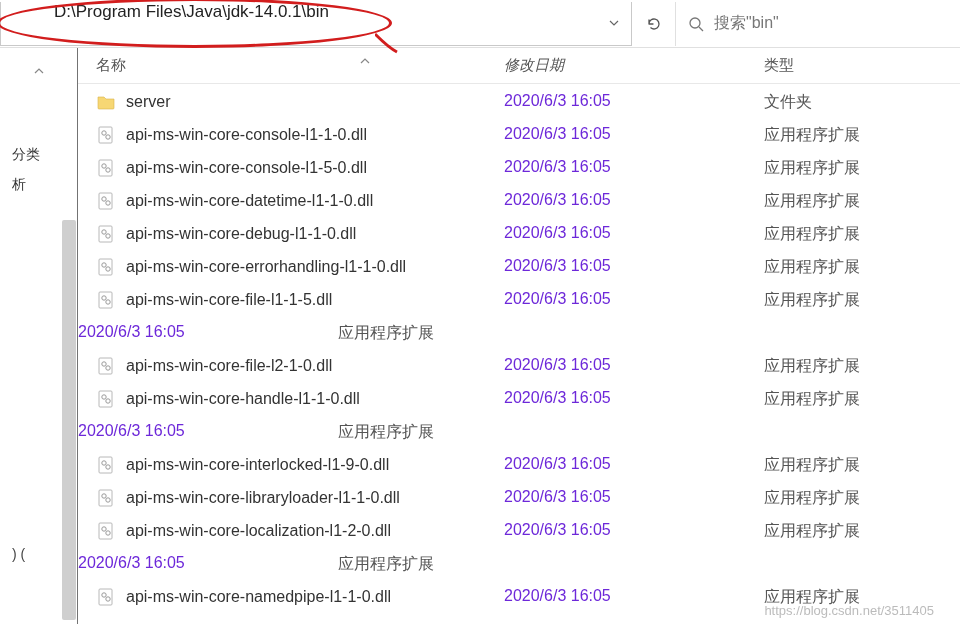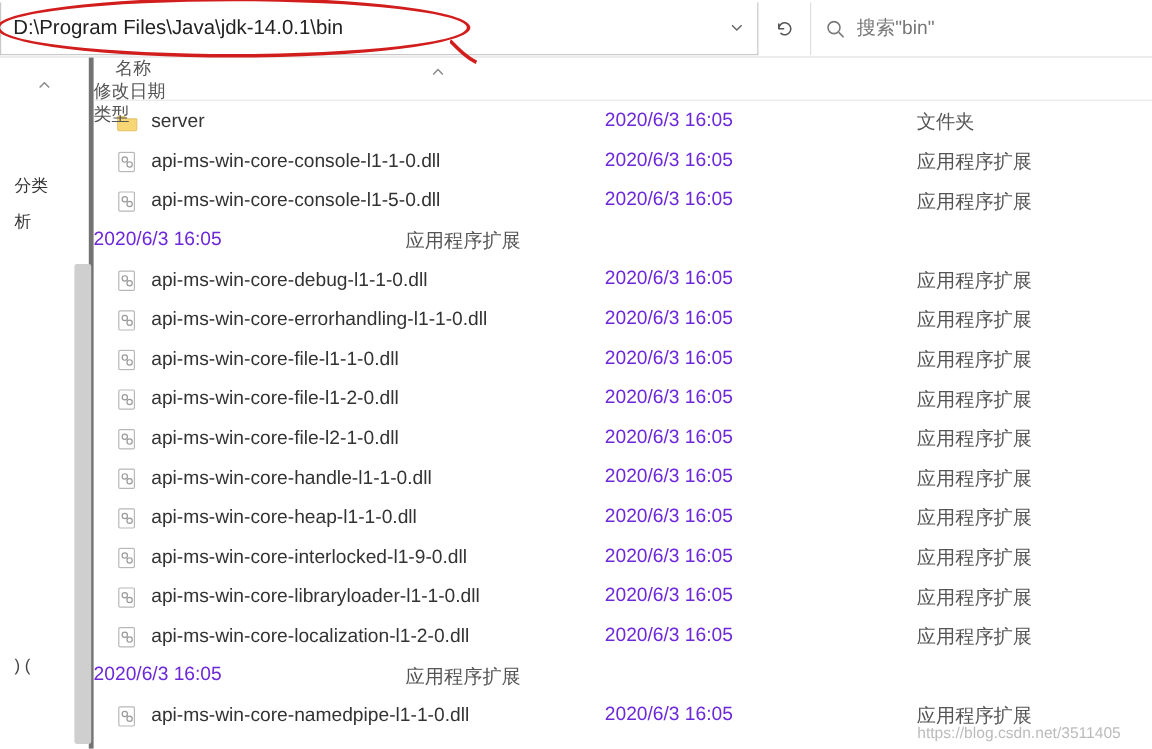--- a/index.html
+++ b/index.html
@@ -16,23 +16,24 @@
       display: flex;
       align-items: center;
       height: 48px;
       border-bottom: 1px solid #e0e0e0;
     }
     .address-wrap {
       position: relative;
       flex: 0 0 632px;
       height: 44px;
       display: flex;
-      align-items: center;
+      align-items: flex-start;
       border: 1px solid #c9c9c9;
       border-top: none;
+      padding-left: 43px;
     }
     .address-text {
       flex: 1;
       padding: 0 10px;
       font-size: 17px;
       color: #222;
     }
     .chevron-box {
       width: 34px;
       height: 100%;
@@ -77,21 +78,21 @@
     .search-text {
       color: #777;
       font-size: 16px;
     }
     .content {
       display: flex;
       height: calc(100% - 48px);
     }
     .nav-col {
       width: 78px;
-      border-right: 4px solid #737373;
+      border-right: 1px solid #737373;
       font-size: 14px;
       color: #444;
       padding-top: 14px;
     }
     .nav-chevron {
       width: 100%;
       height: 18px;
       display: flex;
       justify-content: center;
       align-items: center;
@@ -115,29 +116,28 @@
       left: 62px;
       top: 220px;
       width: 14px;
       height: 400px;
       background: #cfcfcf;
       border-radius: 2px;
     }
     .headers {
       display: flex;
       height: 36px;
-      align-items: flex-start;
+      align-items: center;
       border-bottom: 1px solid #e8e8e8;
       color: #555;
       font-size: 15px;
       position: relative;
-      flex-direction: column;
     }
     .col-name { width: 426px; padding-left: 18px; }
-    .col-date { width: 260px; }
+    .col-date { width: 260px; font-style: italic; }
     .col-type { flex: 1; }
     .sort-caret {
       position: absolute;
       left: 280px;
       top: 4px;
     }
     .rows {
       flex: 1;
       overflow: hidden;
       padding-top: 8px;
@@ -274,20 +274,30 @@
                 <circle cx="7" cy="7" r="2.2" fill="none" stroke="#9a9a9a" stroke-width="1"></circle>
                 <circle cx="11" cy="11" r="2.2" fill="none" stroke="#9a9a9a" stroke-width="1"></circle>
               </svg>
             </span>
             <span>api-ms-win-core-console-l1-5-0.dll</span>
           </div>
           <div class="date-cell">2020/6/3 16:05</div>
           <div class="type-cell">应用程序扩展</div>
         </div>
         <div class="row">
+          <div class="name-cell">
+            <span class="icon-box">
+              <svg width="18" height="18" viewBox="0 0 18 18">
+                <rect x="2" y="1" width="13" height="16" rx="1" fill="#fff" stroke="#b8b8b8" stroke-width="1"></rect>
+                <circle cx="7" cy="7" r="2.2" fill="none" stroke="#9a9a9a" stroke-width="1"></circle>
+                <circle cx="11" cy="11" r="2.2" fill="none" stroke="#9a9a9a" stroke-width="1"></circle>
+              </svg>
+            </span>
+            <span>api-ms-win-core-datetime-l1-1-0.dll</span>
+          </div>
           <div class="date-cell">2020/6/3 16:05</div>
           <div class="type-cell">应用程序扩展</div>
         </div>
         <div class="row">
           <div class="name-cell">
             <span class="icon-box">
               <svg width="18" height="18" viewBox="0 0 18 18">
                 <rect x="2" y="1" width="13" height="16" rx="1" fill="#fff" stroke="#b8b8b8" stroke-width="1"></rect>
                 <circle cx="7" cy="7" r="2.2" fill="none" stroke="#9a9a9a" stroke-width="1"></circle>
                 <circle cx="11" cy="11" r="2.2" fill="none" stroke="#9a9a9a" stroke-width="1"></circle>
@@ -314,36 +324,26 @@
         </div>
         <div class="row">
           <div class="name-cell">
             <span class="icon-box">
               <svg width="18" height="18" viewBox="0 0 18 18">
                 <rect x="2" y="1" width="13" height="16" rx="1" fill="#fff" stroke="#b8b8b8" stroke-width="1"></rect>
                 <circle cx="7" cy="7" r="2.2" fill="none" stroke="#9a9a9a" stroke-width="1"></circle>
                 <circle cx="11" cy="11" r="2.2" fill="none" stroke="#9a9a9a" stroke-width="1"></circle>
               </svg>
             </span>
-            <span>api-ms-win-core-file-l1-1-0.dll</span>
-          </div>
-          <div class="date-cell">2020/6/3 16:05</div>
-          <div class="type-cell">应用程序扩展</div>
-        </div>
-        <div class="row">
-          <div class="name-cell">
-            <span class="icon-box">
-              <svg width="18" height="18" viewBox="0 0 18 18">
-                <rect x="2" y="1" width="13" height="16" rx="1" fill="#fff" stroke="#b8b8b8" stroke-width="1"></rect>
-                <circle cx="7" cy="7" r="2.2" fill="none" stroke="#9a9a9a" stroke-width="1"></circle>
-                <circle cx="11" cy="11" r="2.2" fill="none" stroke="#9a9a9a" stroke-width="1"></circle>
-              </svg>
-            </span>
-            <span>api-ms-win-core-file-l1-2-0.dll</span>
-          </div>
+            <span>api-ms-win-core-file-l1-1-5.dll</span>
+          </div>
+          <div class="date-cell">2020/6/3 16:05</div>
+          <div class="type-cell">应用程序扩展</div>
+        </div>
+        <div class="row">
           <div class="date-cell">2020/6/3 16:05</div>
           <div class="type-cell">应用程序扩展</div>
         </div>
         <div class="row">
           <div class="name-cell">
             <span class="icon-box">
               <svg width="18" height="18" viewBox="0 0 18 18">
                 <rect x="2" y="1" width="13" height="16" rx="1" fill="#fff" stroke="#b8b8b8" stroke-width="1"></rect>
                 <circle cx="7" cy="7" r="2.2" fill="none" stroke="#9a9a9a" stroke-width="1"></circle>
                 <circle cx="11" cy="11" r="2.2" fill="none" stroke="#9a9a9a" stroke-width="1"></circle>
@@ -362,30 +362,20 @@
                 <circle cx="7" cy="7" r="2.2" fill="none" stroke="#9a9a9a" stroke-width="1"></circle>
                 <circle cx="11" cy="11" r="2.2" fill="none" stroke="#9a9a9a" stroke-width="1"></circle>
               </svg>
             </span>
             <span>api-ms-win-core-handle-l1-1-0.dll</span>
           </div>
           <div class="date-cell">2020/6/3 16:05</div>
           <div class="type-cell">应用程序扩展</div>
         </div>
         <div class="row">
-          <div class="name-cell">
-            <span class="icon-box">
-              <svg width="18" height="18" viewBox="0 0 18 18">
-                <rect x="2" y="1" width="13" height="16" rx="1" fill="#fff" stroke="#b8b8b8" stroke-width="1"></rect>
-                <circle cx="7" cy="7" r="2.2" fill="none" stroke="#9a9a9a" stroke-width="1"></circle>
-                <circle cx="11" cy="11" r="2.2" fill="none" stroke="#9a9a9a" stroke-width="1"></circle>
-              </svg>
-            </span>
-            <span>api-ms-win-core-heap-l1-1-0.dll</span>
-          </div>
           <div class="date-cell">2020/6/3 16:05</div>
           <div class="type-cell">应用程序扩展</div>
         </div>
         <div class="row">
           <div class="name-cell">
             <span class="icon-box">
               <svg width="18" height="18" viewBox="0 0 18 18">
                 <rect x="2" y="1" width="13" height="16" rx="1" fill="#fff" stroke="#b8b8b8" stroke-width="1"></rect>
                 <circle cx="7" cy="7" r="2.2" fill="none" stroke="#9a9a9a" stroke-width="1"></circle>
                 <circle cx="11" cy="11" r="2.2" fill="none" stroke="#9a9a9a" stroke-width="1"></circle>

